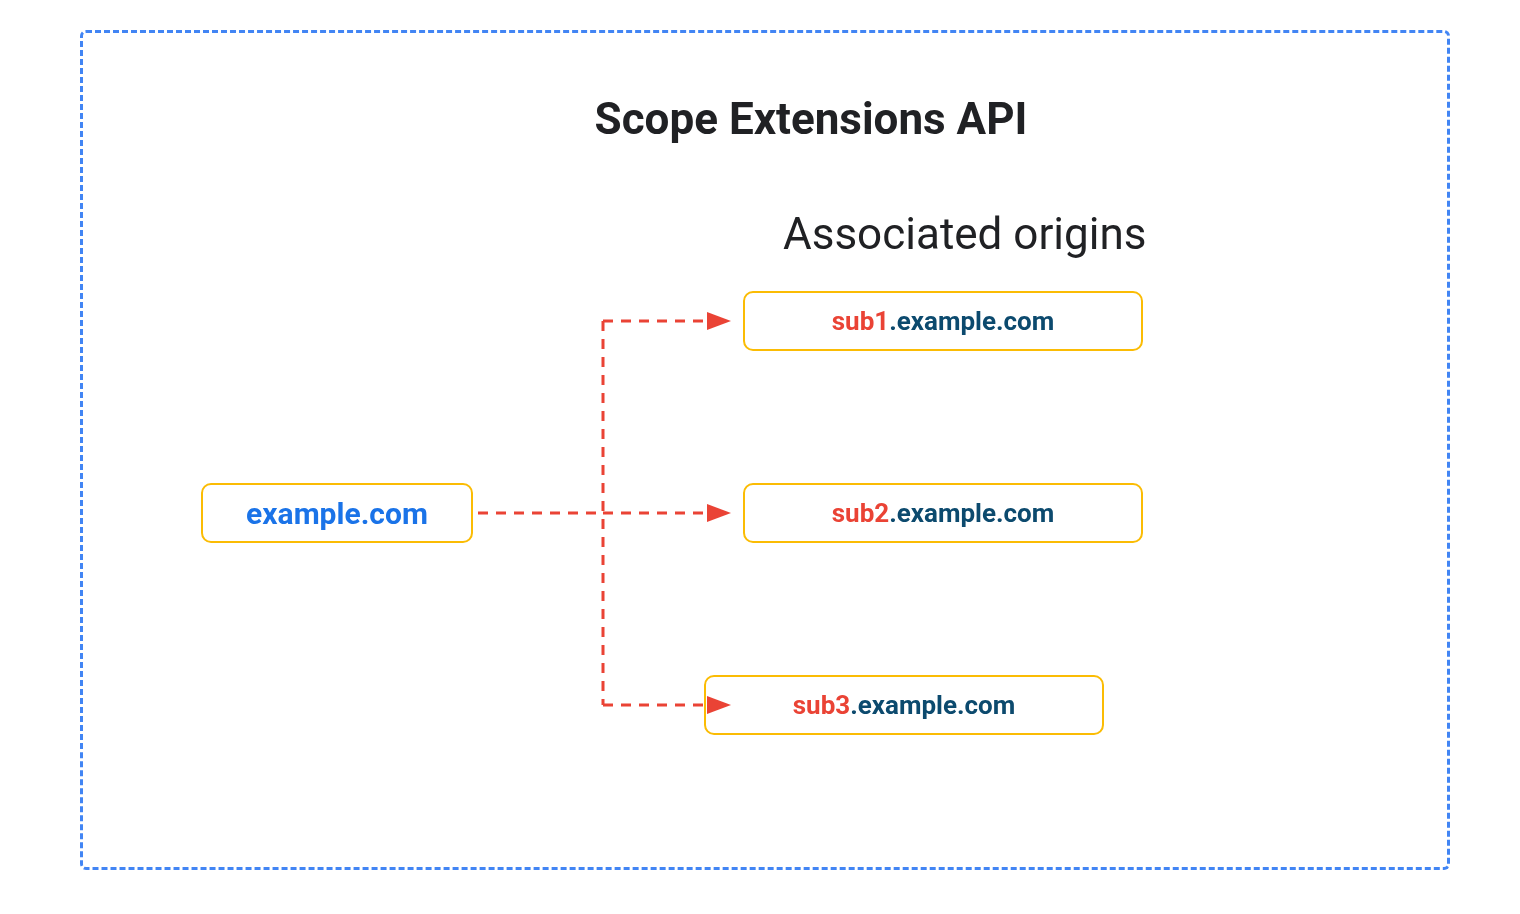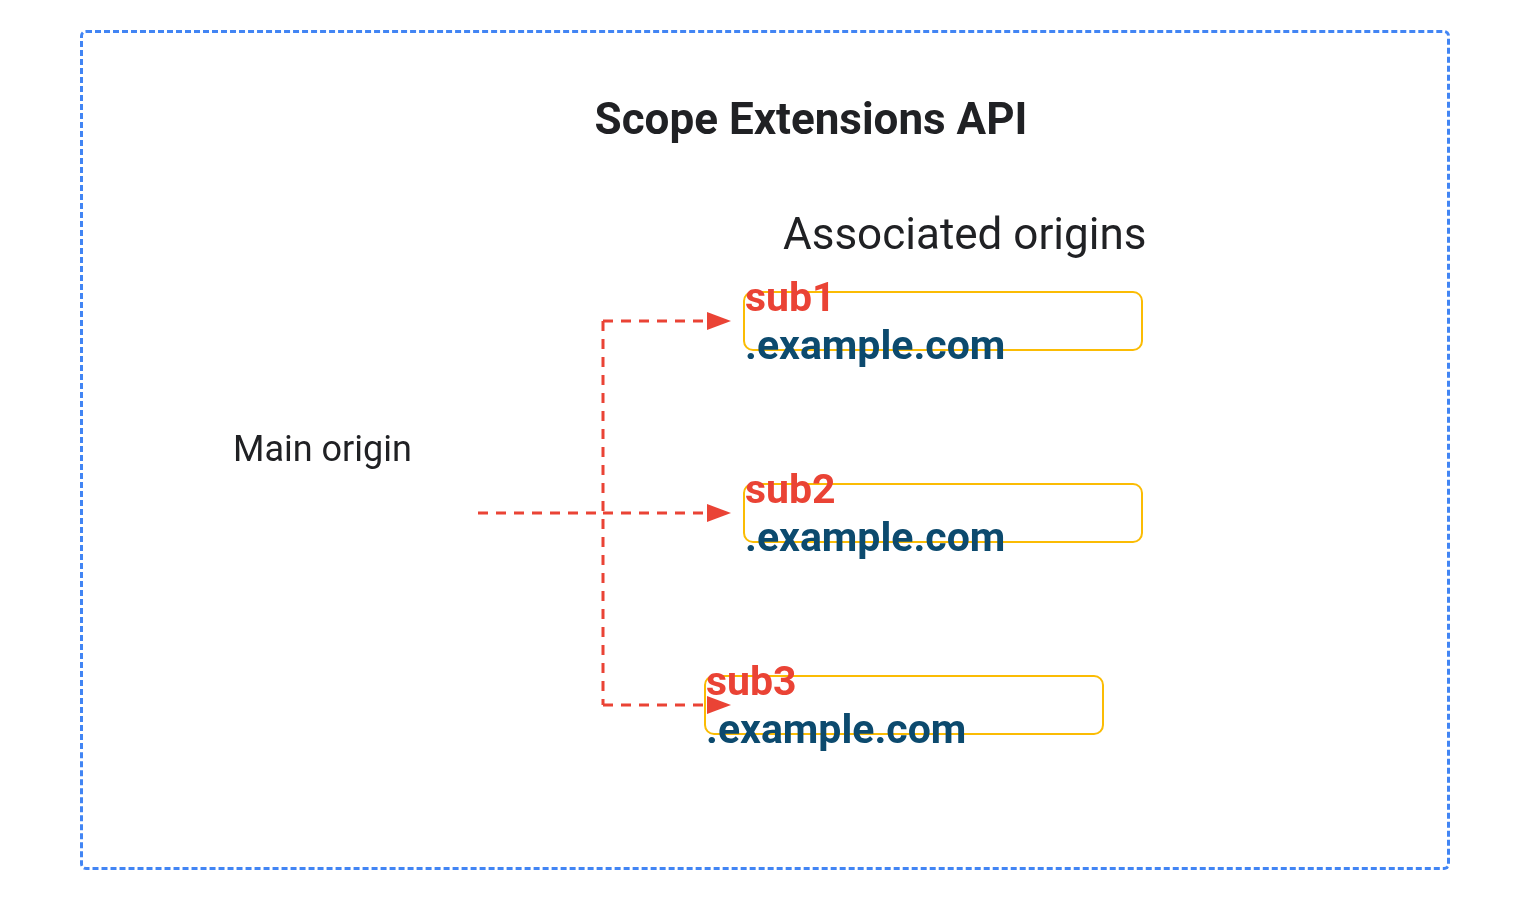--- a/index.html
+++ b/index.html
@@ -59,45 +59,46 @@
     font-size: 44px;
     color: #202124;
   }
   .origin-box {
     position: absolute;
     width: 400px;
     height: 60px;
     border: 2px solid #fbbc04;
     border-radius: 10px;
     display: flex;
-    align-items: flex-start;
+    align-items: center;
     justify-content: center;
-    font-size: 41px;
+    font-size: 26px;
     font-weight: 700;
-    flex-direction: column;
   }
   .origin-box .sub { color: #ea4335; }
   .origin-box .rest { color: #0c4a6e; }
   .box1 { left: 660px; top: 258px; }
   .box2 { left: 660px; top: 450px; }
   .box3 { left: 621px; top: 642px; }
   svg.arrows {
     position: absolute;
     left: 0; top: 0;
     width: 1370px; height: 840px;
     pointer-events: none;
   }
 </style>
 </head>
 <body>
 
 <div class="container">
   <div class="title">Scope Extensions API</div>
 
-  <div class="main-origin-label">Main origin</div>
+  <div class="main-origin-box">
+    <span>example.com</span>
+  </div>
 
   <div class="assoc-label">Associated origins</div>
 
   <div class="origin-box box1">
     <span class="sub">sub1</span>
       <span class="rest">.example.com</span>
   </div>
   <div class="origin-box box2">
     <span class="sub">sub2</span>
       <span class="rest">.example.com</span>

